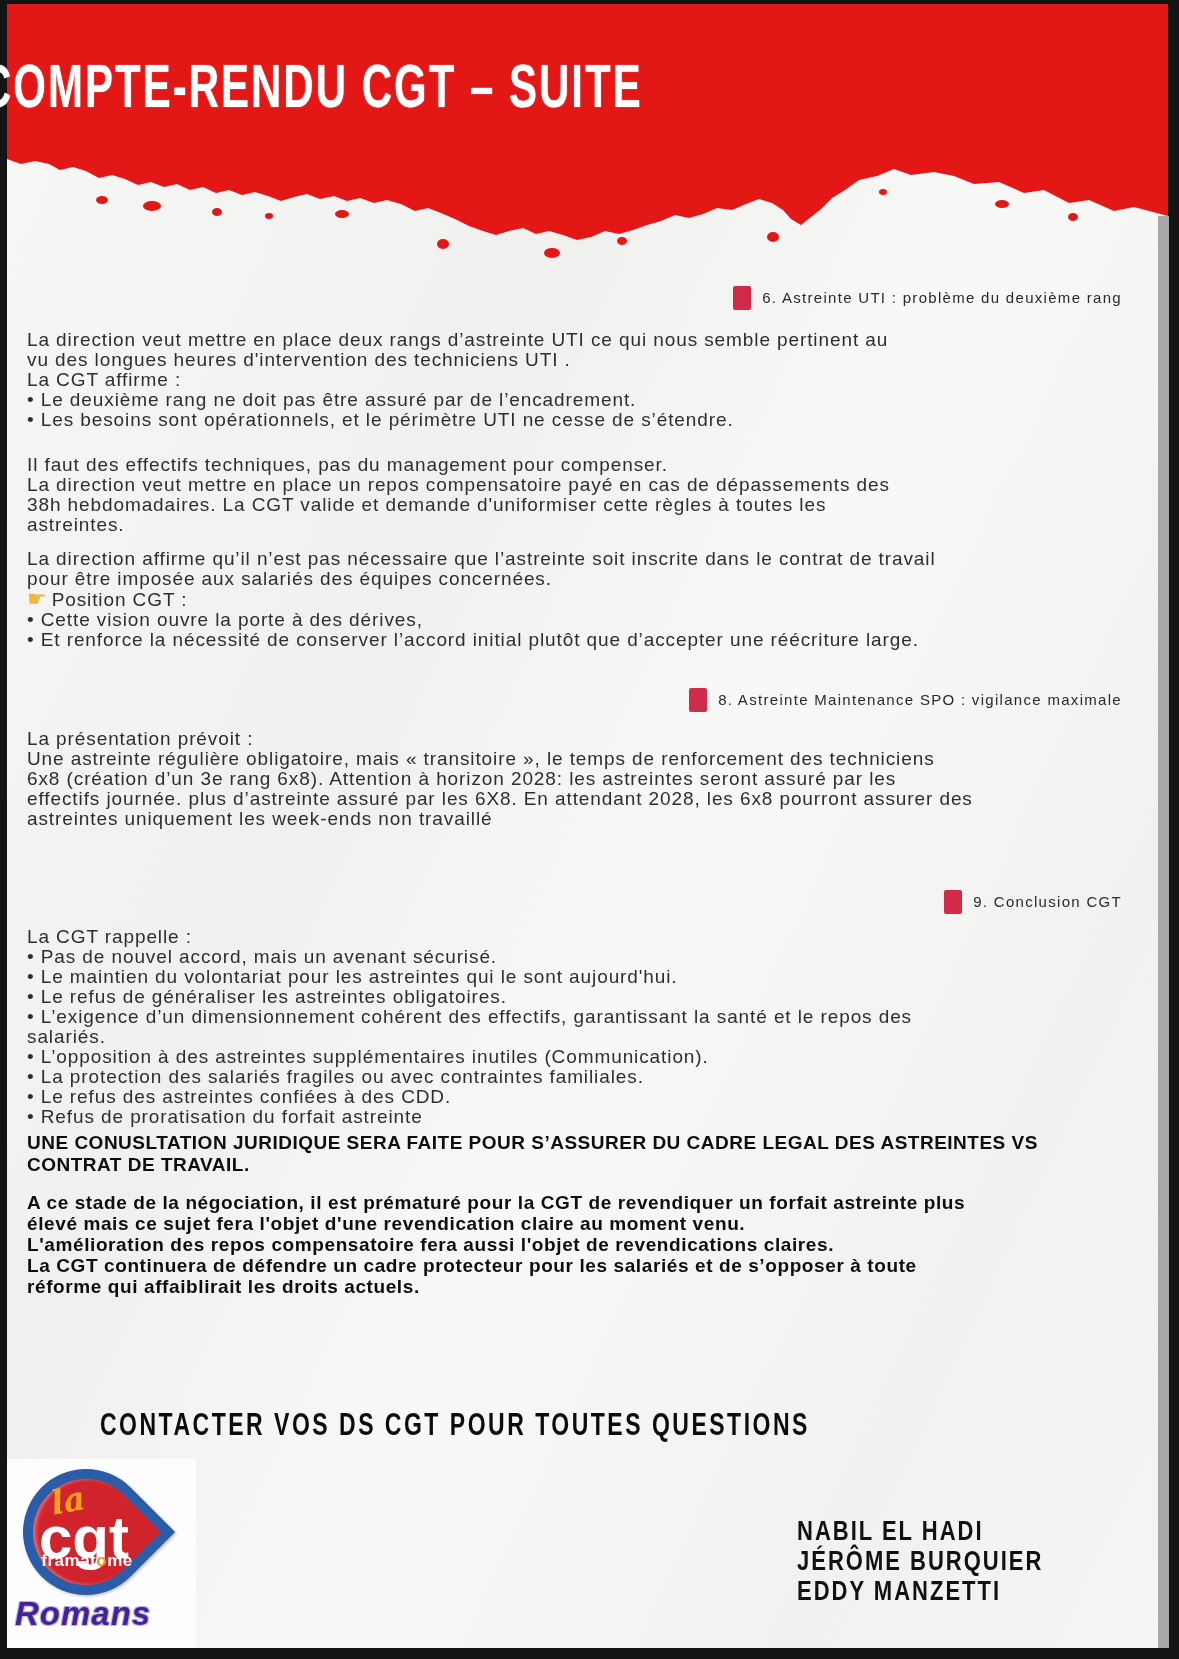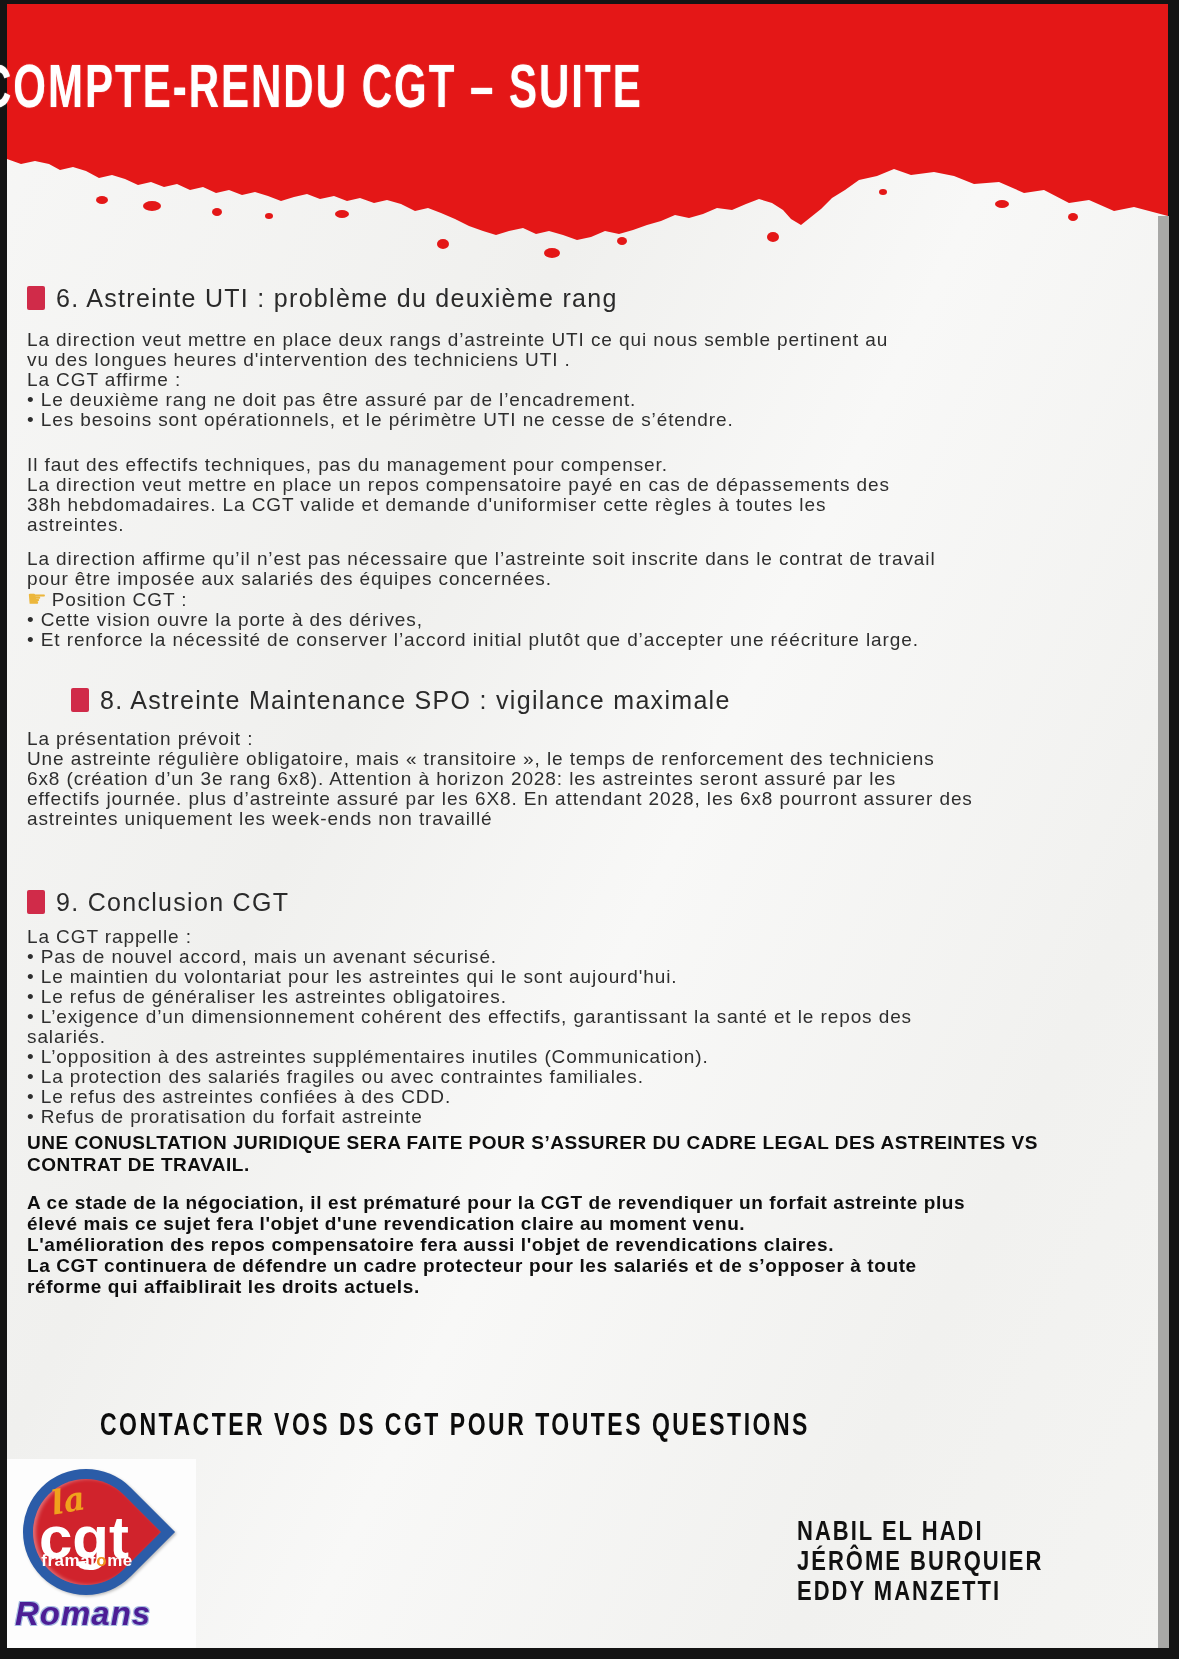--- a/index.html
+++ b/index.html
@@ -9,22 +9,22 @@
         background:linear-gradient(115deg,#f7f7f6 0%,#f0f0ee 35%,#f8f8f7 55%,#f1f1ef 80%,#f4f4f2 100%);}
   .edge-strip{position:absolute;left:1151px;top:212px;width:11px;height:1432px;background:#a8a8a6;}
   
   .header-svg{position:absolute;left:0;top:0;width:1161px;height:262px;display:block;}
   .doc-title{position:absolute;left:0;top:48px;width:100%;}
   .doc-title span{display:inline-block;color:#ffffff;font-weight:bold;font-size:42px;
         letter-spacing:2px;transform:translateX(-26px) scaleY(1.45);transform-origin:center top;
         text-shadow:0 0 1px rgba(255,255,255,.6);}
   
   .content{position:absolute;left:20px;top:0;width:1095px;color:#2e2e2e;}
-  .sec-heading{display:flex;align-items:flex-start;font-size:25px;letter-spacing:1.3px;
-        color:#2a2a2a;line-height:26px;}
+  .sec-heading{display:flex;align-items:flex-start;font-size:15px;letter-spacing:1.3px;
+        color:#2a2a2a;line-height:26px;justify-content:flex-end;}
   .sq{flex:0 0 auto;width:18px;height:24px;border-radius:2px;margin-right:11px;margin-top:1px;}
   .para{white-space:pre-line;font-size:19px;line-height:20px;letter-spacing:0.9px;}
   .hand-line{font-size:19px;line-height:20px;letter-spacing:0.9px;}
   .hand{font-size:22px;line-height:20px;margin-right:4px;}
   .bold-para{white-space:pre-line;font-weight:bold;color:#0e0e0e;}
   .b1{font-size:19px;line-height:22px;letter-spacing:0.5px;}
   .b2{font-size:19px;line-height:21px;letter-spacing:0.6px;}
   .m-h6{margin-top:281px;} .m-p6a{margin-top:19px;} .m-p6b{margin-top:25px;}
   .m-h7{margin-top:53px;}  .m-p7a{margin-top:14px;}
   .m-h8{margin-top:37px;padding-left:44px;}  .m-p8{margin-top:16px;}

